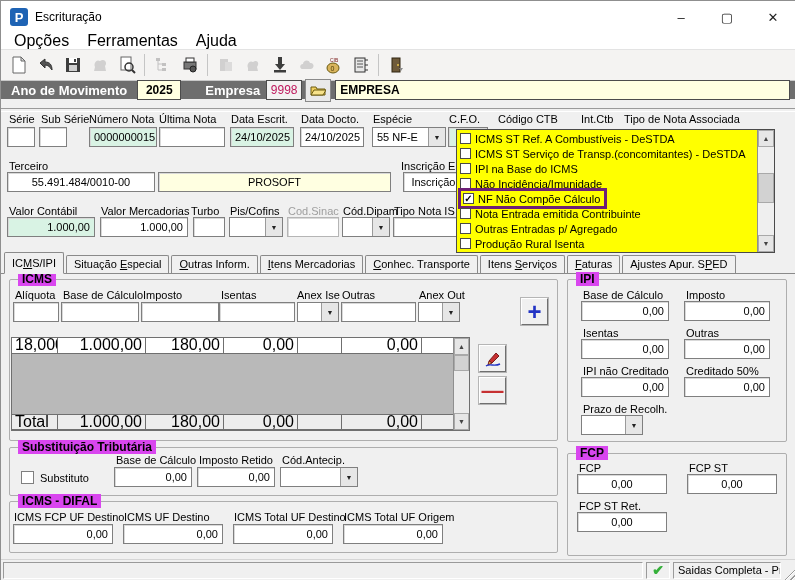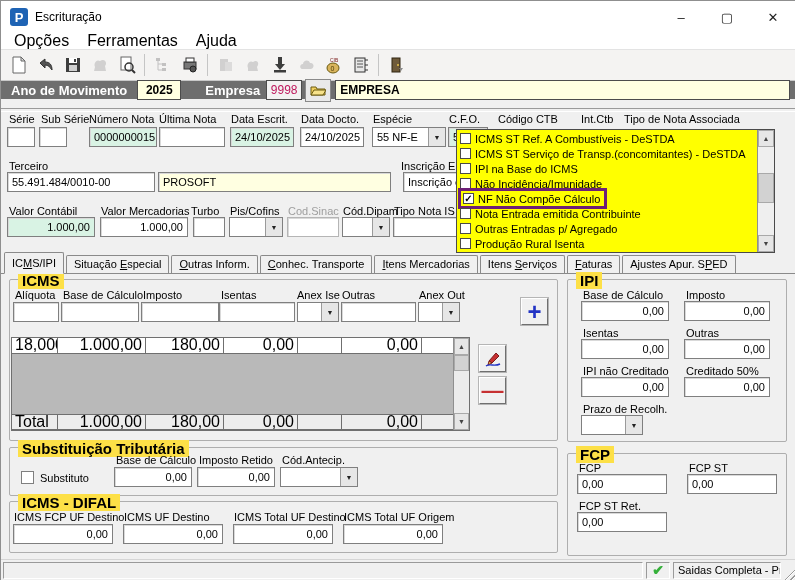--- a/index.html
+++ b/index.html
@@ -35,33 +35,33 @@
   .yr-input.dim{background:#f2f2f2;color:#be185d;font-weight:normal;}
   .folderbtn{width:24px;height:21px;background:#e9e9e9;border:1px solid #8a8a8a;margin-left:3px;
              display:flex;align-items:center;justify-content:center;}
   .sep3d{position:absolute;left:0;top:107px;width:795px;height:2px;
          border-top:1px solid #9a9a9a;border-bottom:1px solid #ffffff;}
   
   .lbl{position:absolute;white-space:nowrap;font-size:11px;}
   .lbl.dim{color:#9e9e9e;}
   .fld{position:absolute;height:20px;box-sizing:border-box;background:#fff;
        border:1px solid #7f7f7f;box-shadow:inset 1px 1px 0 #d9d9d9;
-       font-size:11px;line-height:17px;padding:1px 4px;white-space:nowrap;overflow:hidden;}
+       font-size:11px;line-height:17px;padding:1px 4px;white-space:nowrap;overflow:hidden;text-align:center;}
   .fld.mint{background:#d9f3e4;}
   .fld.yellowish{background:#ffffe1;}
   .fld.right{text-align:right;}
   .fld.dim{border-color:#b5b5b5;color:#8d8d8d;}
   .combo{position:absolute;height:20px;box-sizing:border-box;background:#fff;
          border:1px solid #7f7f7f;display:flex;}
   .combo .cval{flex:1;font-size:11px;line-height:18px;padding-left:4px;white-space:nowrap;overflow:hidden;}
   .combo .carrow{width:16px;background:#e6e6e6;border-left:1px solid #9a9a9a;display:flex;
                  align-items:center;justify-content:center;font-size:7px;color:#222;}
   .gb{position:absolute;border:1px solid #aeaeae;border-radius:2px;box-sizing:border-box;}
-  .gb-legend{position:absolute;top:-8px;left:8px;background:#fde047;padding:0 4px;
-             font-weight:bold;font-size:15px;white-space:nowrap;}
+  .gb-legend{position:absolute;top:-8px;left:8px;background:#d946ef;padding:0 4px;
+             font-weight:bold;font-size:12px;white-space:nowrap;}
   
   .ylist{position:absolute;left:455px;top:128px;width:317px;height:122px;background:#ffff00;
          border:1px solid #4a4a4a;display:flex;z-index:9;}
   .ylist-items{flex:1;padding-top:1px;overflow:hidden;}
   .ylist-item{height:15px;display:flex;align-items:center;padding-left:3px;font-size:11px;white-space:nowrap;}
   .ck{width:11px;height:11px;box-sizing:border-box;background:#fff;border:1px solid #4a4a4a;
       margin-right:4px;display:flex;align-items:center;justify-content:center;
       font-size:10px;font-weight:bold;line-height:10px;}
   .hl{display:inline-flex;align-items:center;border:3px solid #6d2077;padding:0 4px 0 2px;height:15px;
       margin-left:-2px;}
@@ -354,22 +354,22 @@
       <div class="sc-thumb"></div>
       <div style="flex:1;"></div>
       <div class="sc-btn">▼</div>
     </div>
   </div>
 
   <div class="tabstrip">
       <span class="tab active">IC<u>M</u>S/IPI</span>
       <span class="tab">Situação <u>E</u>special</span>
       <span class="tab"><u>O</u>utras Inform.</span>
+      <span class="tab"><u>I</u>tens Mercadorias</span>
       <span class="tab"><u>C</u>onhec. Transporte</span>
-      <span class="tab"><u>I</u>tens Mercadorias</span>
       <span class="tab">Itens <u>S</u>erviços</span>
       <span class="tab"><u>F</u>aturas</span>
       <span class="tab">Ajustes Apur. S<u>P</u>ED</span>
     </div>
 
   <div class="gb" style="left:8px;top:278px;width:549px;height:162px;">
     <span class="gb-legend">ICMS</span>
   </div>
   <div class="lbl" style="left:14px;top:288px;">Alíquota</div>
   <div class="lbl" style="left:62px;top:288px;">Base de Cálculo</div>

